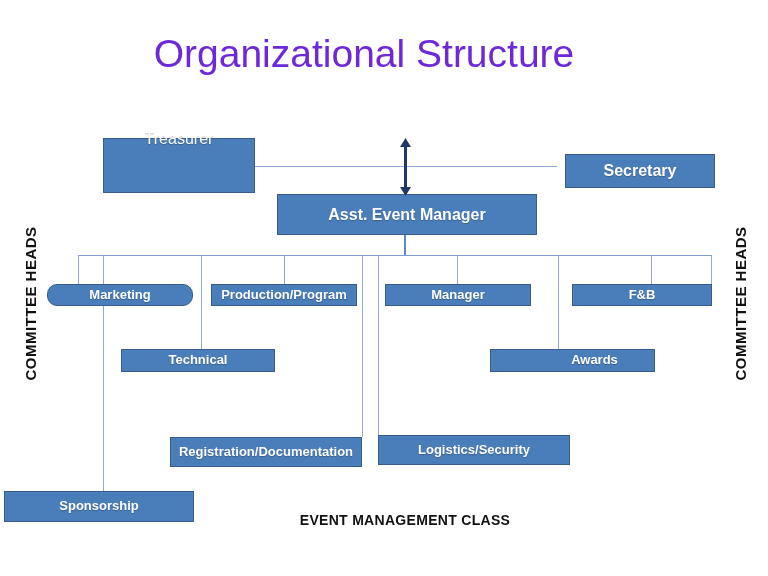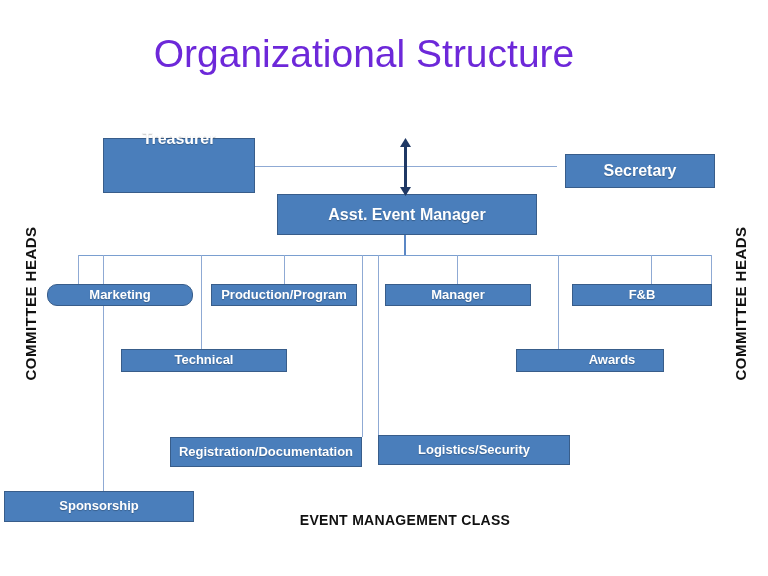--- a/index.html
+++ b/index.html
@@ -43,21 +43,21 @@
   .box.big{font-size:16px;font-weight:600;}
   
   .box.toplabel{
     align-items:flex-start;
     justify-content:center;
   }
   .box.toplabel > span{
     position:relative;
     top:-9px;
     font-size:16px;
-    font-weight:700;
+    font-weight:400;
   }
 
   
   .vline{position:absolute;width:1px;background:#8faad4;z-index:1;}
   .hline{position:absolute;height:1px;background:#8faad4;z-index:1;}
 
   
   .bus{position:absolute;height:1px;background:#7a9fd0;z-index:1;}
   .stem{position:absolute;width:2px;background:#5b87c5;z-index:1;}
 
@@ -146,25 +146,25 @@
   </div>
 
   <div class="box" style="left:385px; top:284px; width:146px; height:22px;">
     <span>Manager</span>
   </div>
 
   <div class="box" style="left:572px; top:284px; width:140px; height:22px;">
     <span>F&amp;B</span>
   </div>
 
-  <div class="box" style="left:121px; top:349px; width:166px; height:23px;">
+  <div class="box" style="left:121px; top:349px; width:154px; height:23px;">
     <span>Technical</span>
   </div>
 
-  <div class="box" style="left:516px; top:349px; width:148px; height:23px;padding-left:44px;">
+  <div class="box" style="left:490px; top:349px; width:165px; height:23px;padding-left:44px;">
     <span>Awards</span>
   </div>
 
   <div class="box" style="left:170px; top:437px; width:192px; height:30px;justify-content:center;">
     <span>Registration/Documentation</span>
   </div>
 
   <div class="box" style="left:378px; top:435px; width:192px; height:30px;">
     <span>Logistics/Security</span>
   </div>

